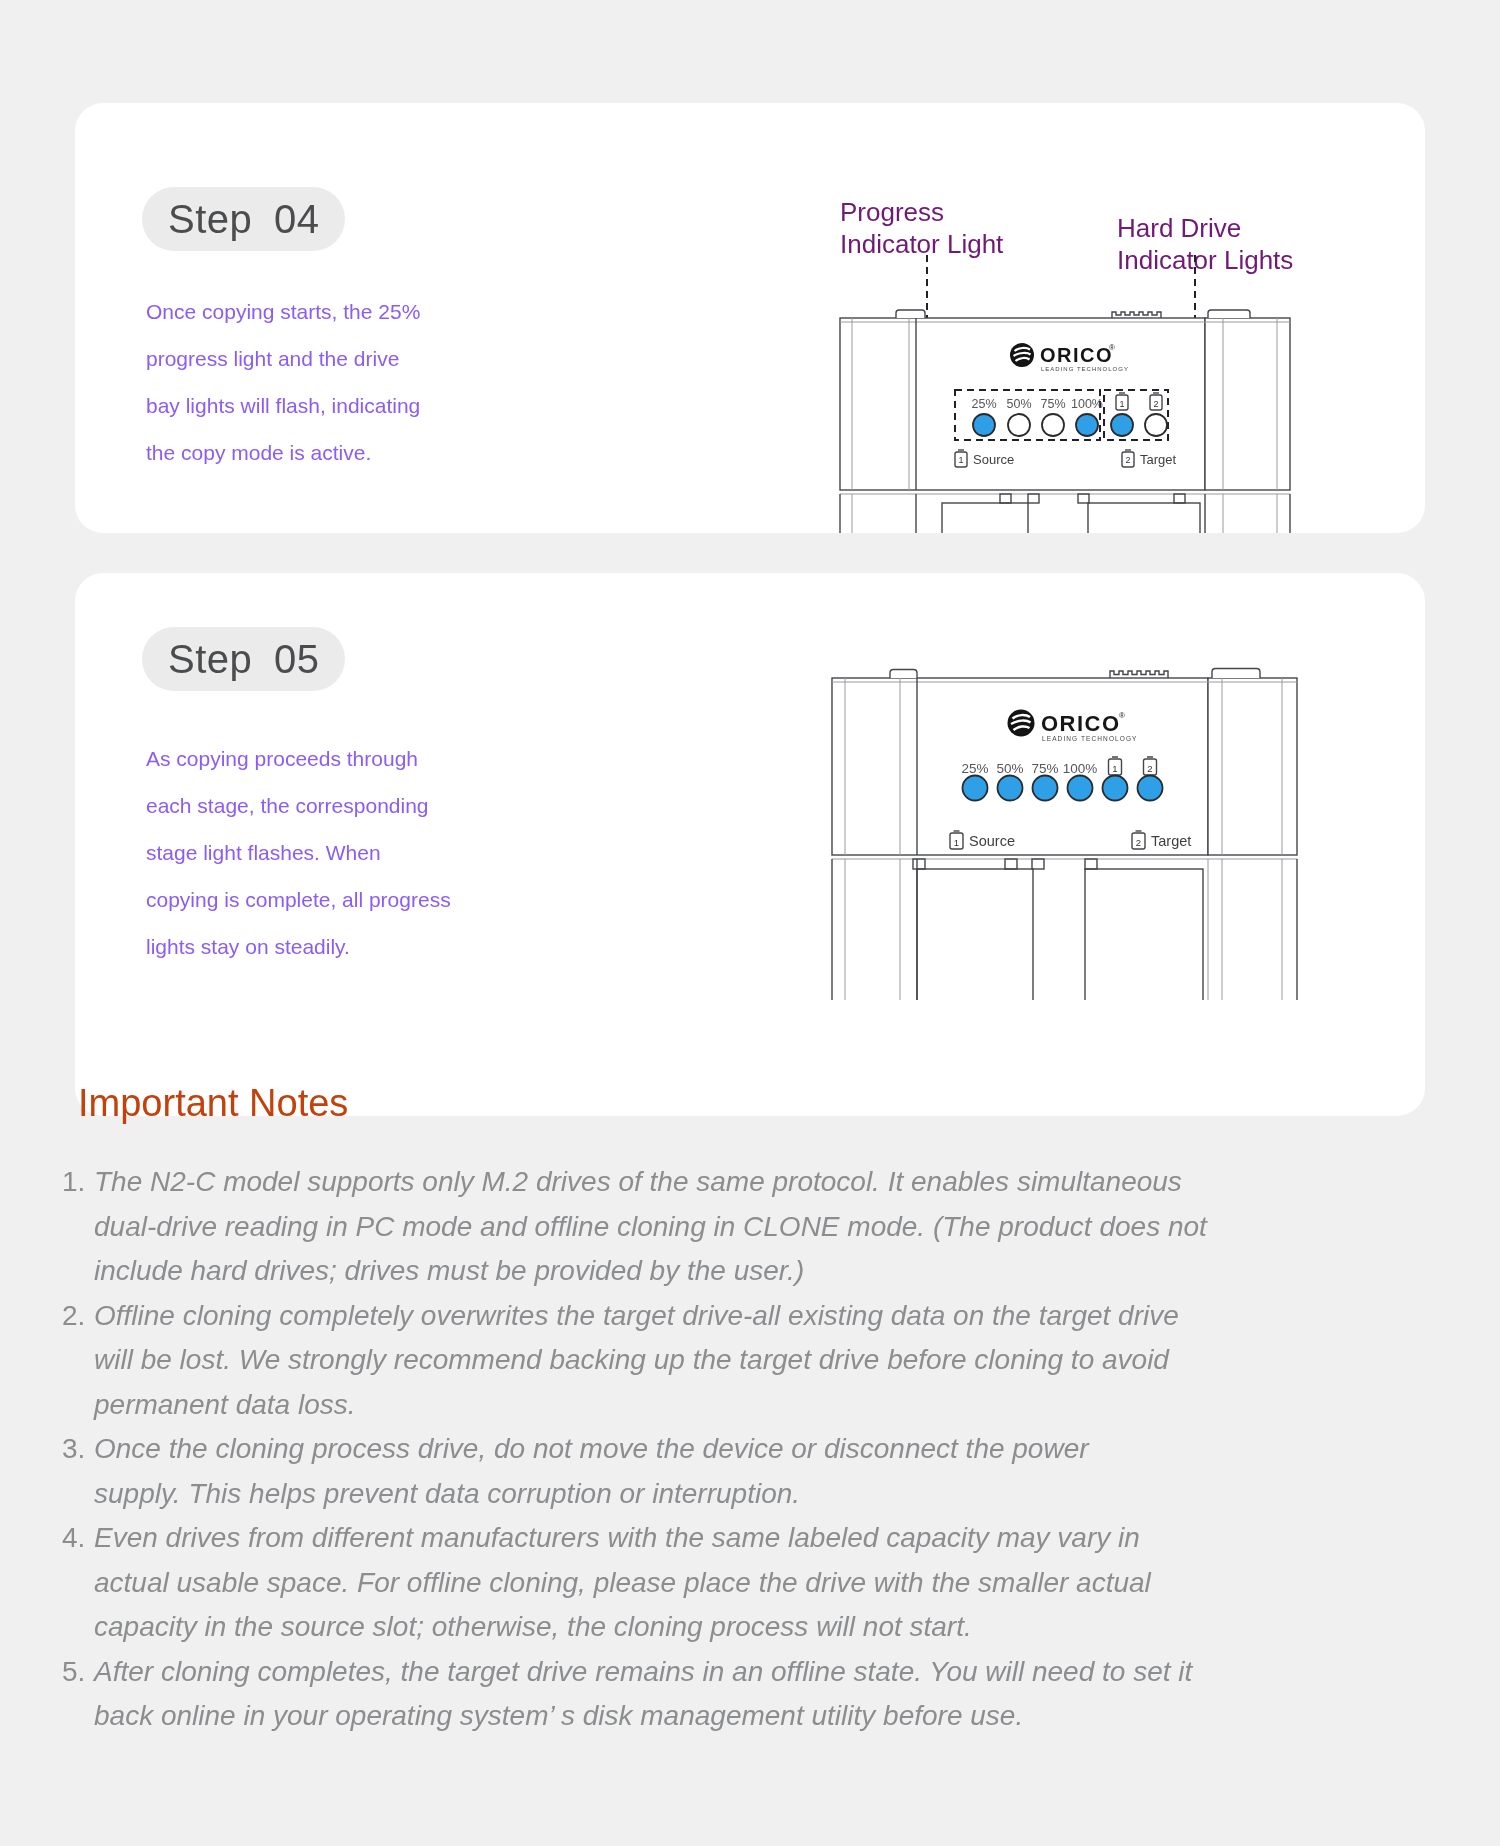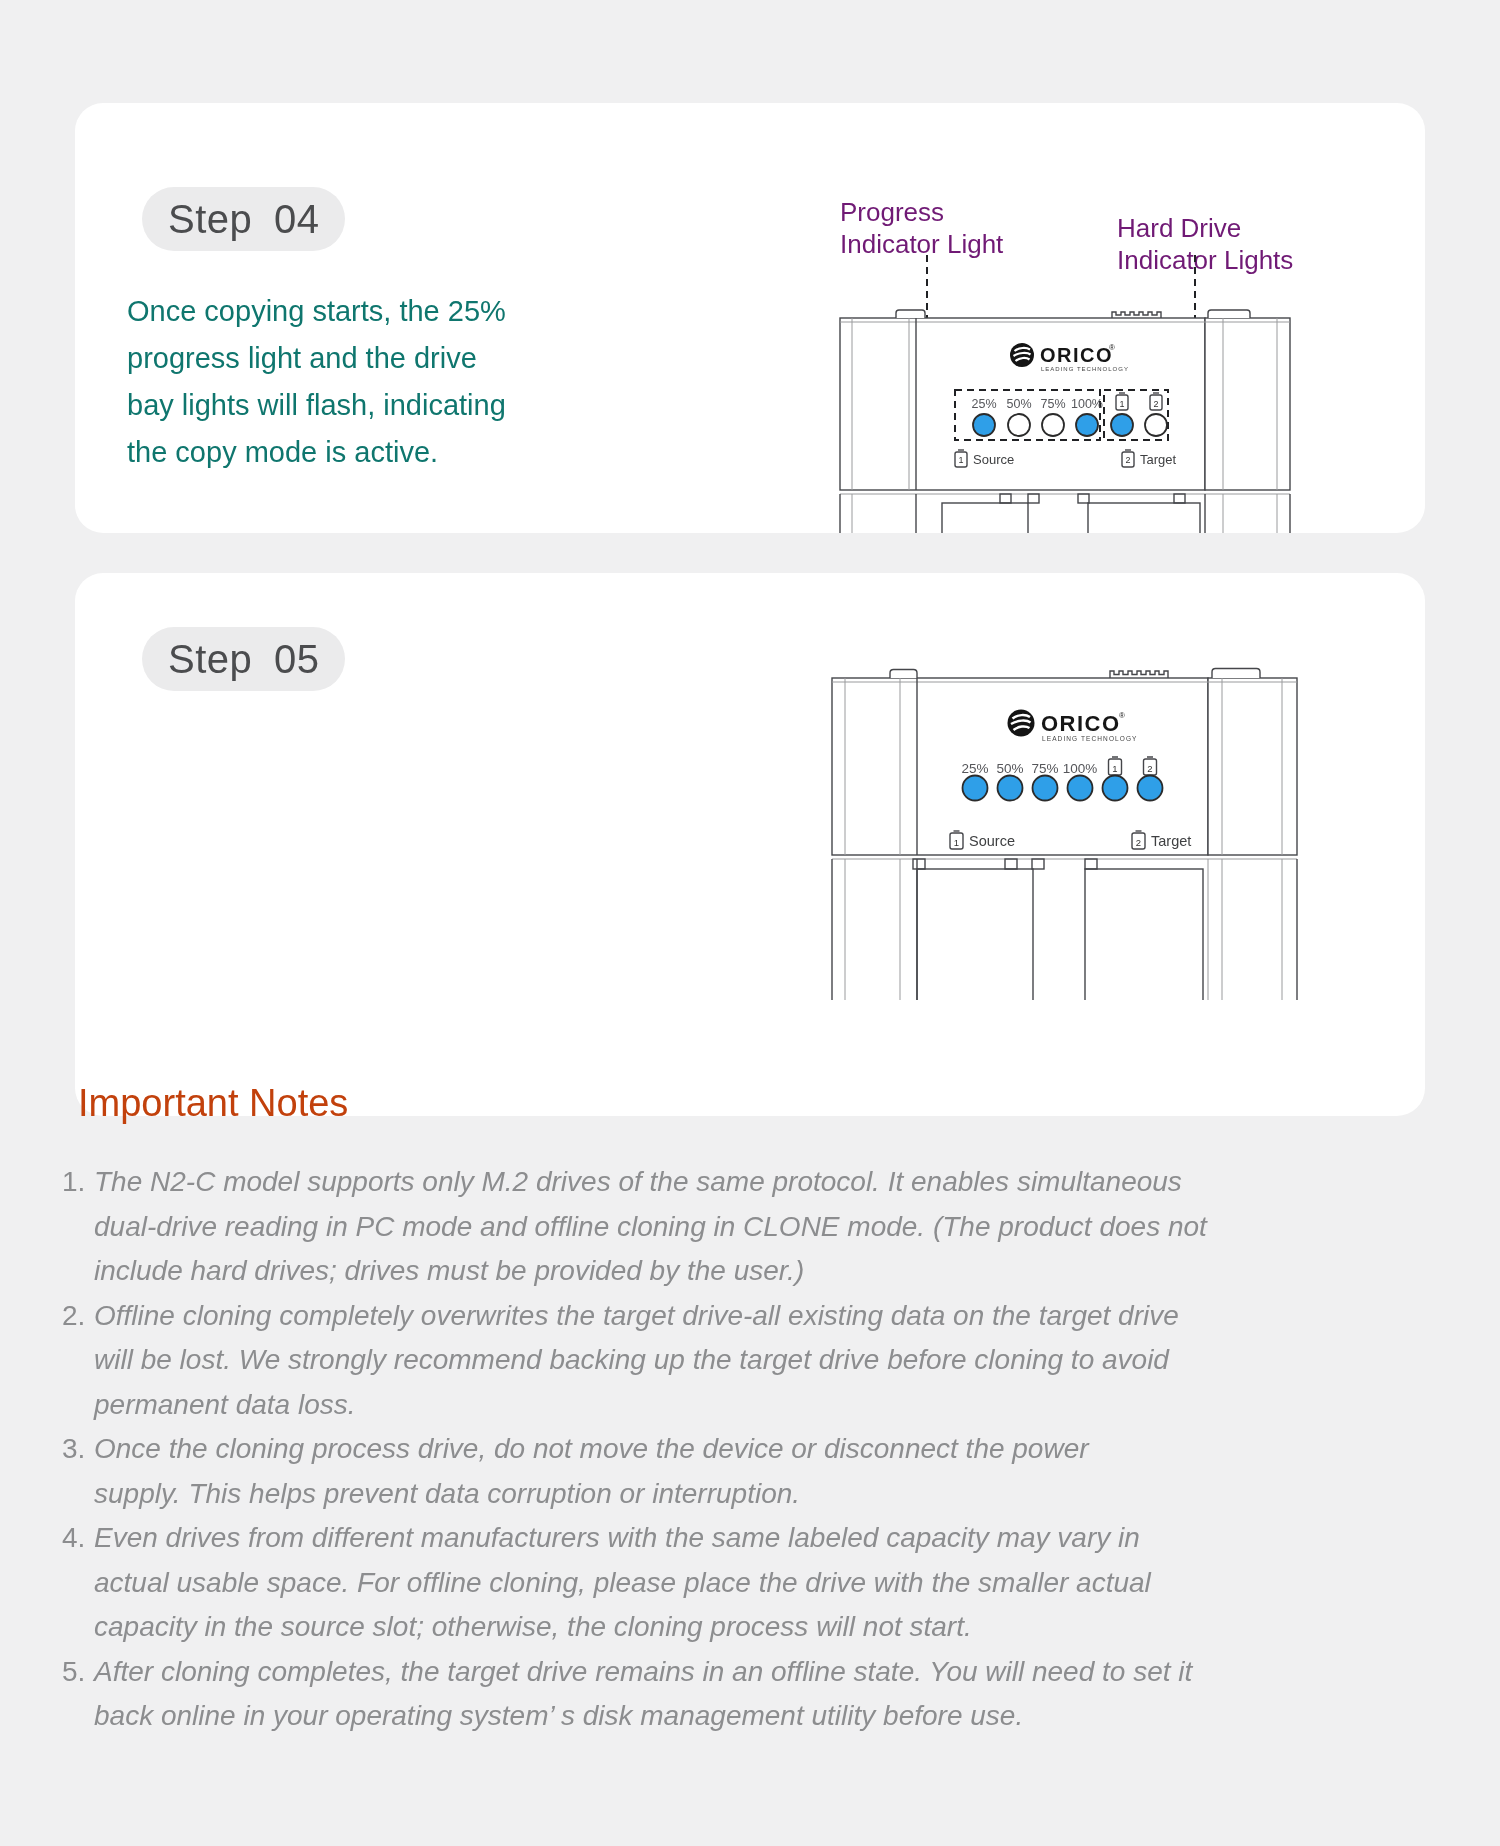--- a/index.html
+++ b/index.html
@@ -6,22 +6,22 @@
   body{background:#f0f0f1;font-family:"Liberation Sans",sans-serif;}
   .page{position:relative;width:1500px;height:1846px;background:#f0f0f1;overflow:hidden;}
   .card{position:absolute;left:75px;width:1350px;background:#ffffff;border-radius:28px;overflow:hidden;}
   .card1{top:103px;height:430px;}
   .card2{top:573px;height:543px;}
   .badge{position:absolute;display:inline-flex;align-items:center;justify-content:center;
          background:#ebebec;color:#4b4c4e;border-radius:33px;height:64px;padding:0 26px;
          font-size:40px;letter-spacing:0.5px;word-spacing:10px;}
   .badge1{left:67px;top:84px;}
   .badge2{left:67px;top:54px;}
-  .step-body{position:absolute;left:52px;width:560px;font-size:29px;line-height:47px;
-             color:#0f766e;white-space:pre-line;}
+  .step-body{position:absolute;left:71px;width:560px;font-size:21px;line-height:47px;
+             color:#8b5cf6;white-space:pre-line;}
   .step-body1{top:185px;}
   .step-body2{top:162px;}
   .callout{position:absolute;font-size:26px;line-height:32px;color:#701a75;white-space:pre-line;}
   .callout-progress{left:765px;top:93px;}
   .callout-drives{left:1042px;top:93px;margin-top:16px;}
   .devsvg{position:absolute;}
   .devsvg1{left:615px;top:152px;}
   .devsvg2{left:745px;top:87px;}
   .notes-title{position:absolute;left:78px;top:1082px;font-size:38px;font-weight:400;color:#c2410c;text-align:right;}
   .notes-list{position:absolute;left:62px;top:1160px;width:1380px;}
@@ -140,20 +140,25 @@
       <rect class="ln" x="398" y="248" width="112" height="40"></rect>
       <line class="ln" x1="515" y1="239" x2="515" y2="278"></line>
       <line class="ln" x1="600" y1="239" x2="600" y2="278"></line>
       <line class="lt" x1="533" y1="239" x2="533" y2="278"></line>
       <line class="lt" x1="587" y1="239" x2="587" y2="278"></line>
     </svg>
   </div>
 
   <div class="card card2">
     <div class="badge badge2">Step 05</div>
+    <div class="step-body step-body2">As copying proceeds through
+each stage, the corresponding
+stage light flashes. When
+copying is complete, all progress
+lights stay on steadily.</div>
 
     <svg class="devsvg devsvg2" width="490" height="340" viewBox="0 0 490 340">
 
       <rect class="lnf" x="12" y="18" width="376" height="177"></rect>
       <rect class="lnf" x="388" y="18" width="89" height="177"></rect>
       <line class="lt" x1="12" y1="22" x2="477" y2="22"></line>
       <line class="lt" x1="25" y1="18" x2="25" y2="195"></line>
       <line class="lt" x1="80" y1="18" x2="80" y2="195"></line>
       <line class="ln" x1="97" y1="18" x2="97" y2="195"></line>
       <line class="lt" x1="402" y1="18" x2="402" y2="195"></line>

